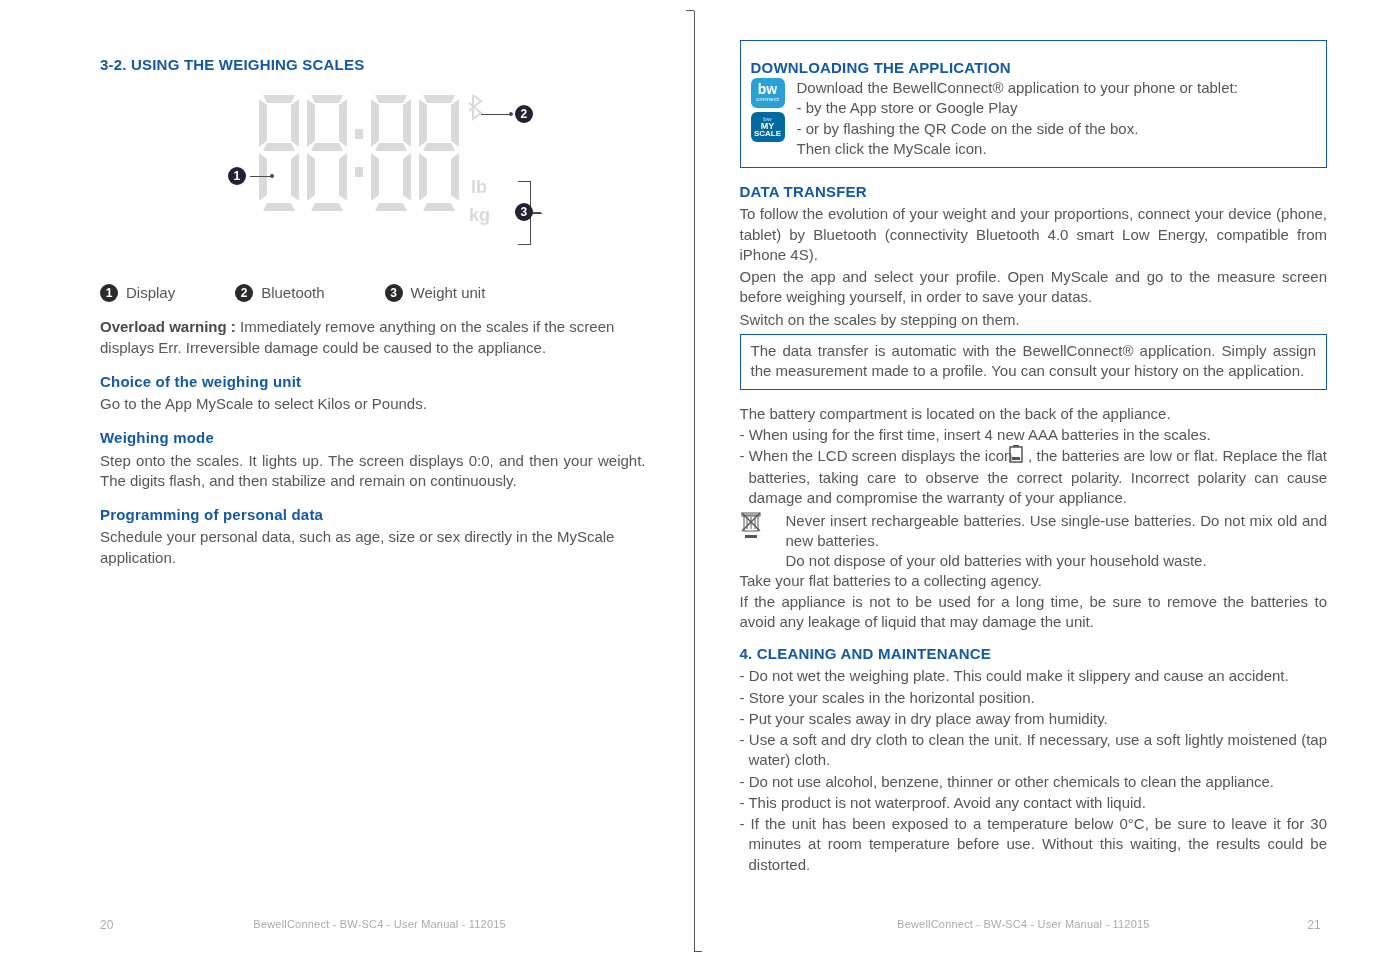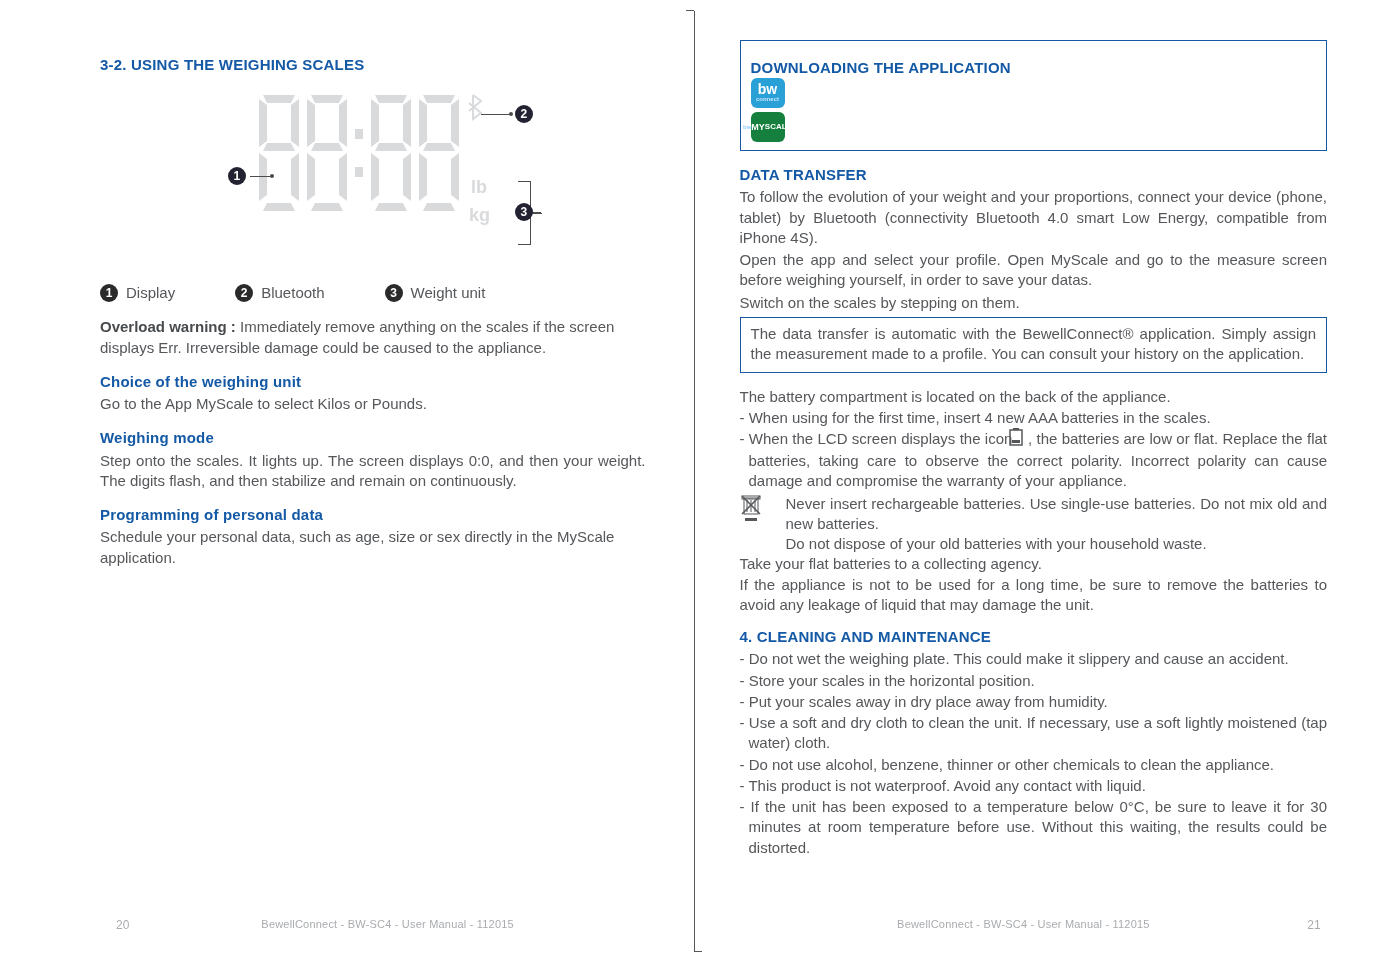--- a/index.html
+++ b/index.html
@@ -64,31 +64,31 @@
   .legend-row { display:flex; gap:60px; margin:26px 0 14px 0; align-items:center;}
   .lg-item { display:flex; align-items:center; gap:8px; font-size:15px; color:#55575a;}
   .num-circle { width:18px;height:18px;border-radius:50%;background:#2a2a2a;color:#fff;font-weight:700;font-size:12px;display:inline-flex;align-items:center;justify-content:center;}
 
   .box { border:1px solid #1459a5; padding: 6px 10px 8px 10px; margin-bottom:14px;}
   .box .heading-blue { margin-top:12px; }
   .box-row { display:flex; gap:10px; align-items:flex-start;}
   .icon-stack { display:flex; flex-direction:column; gap:4px; width:36px; flex-shrink:0;justify-content:space-between;}
   .app-icon { width:34px;height:30px;border-radius:6px;display:flex;align-items:center;justify-content:center;font-size:11px;font-weight:700;color:#fff;}
   .app-icon.bw { background:#29a0d6;}
-  .app-icon.ms { background:#15803d; font-size:8px; line-height:1; flex-direction:row;}
+  .app-icon.ms { background:#0369a1; font-size:8px; line-height:1; flex-direction:column;}
   .app-icon .tiny { font-size:6px; color:#c9e6ff; }
 
   ul.dashlist { list-style:none; margin:0; padding:0;}
   ul.dashlist li { text-indent:-9px; padding-left:9px; margin:0 0 1px 0;}
 
   .battery-icon { display:inline-block; vertical-align:middle; }
   .bin-icon { display:inline-flex; flex-direction:column; align-items:center; margin-right:10px; vertical-align:top; }
 
   .footer { position:absolute; bottom:30px; font-size:11px; color:#a9abae; letter-spacing:.2px;}
-  .footer.left { left:116px; right:48px; display:flex; justify-content:space-between;}
+  .footer.left { left:100px; right:48px; display:flex; justify-content:space-between;}
   .footer.right { left:46px; right:66px; display:flex; justify-content:space-between;}
   .pagenum { font-size:12px;}
 
   .para-tight { margin:0 0 2px 0 !important; }
   .subpara { text-indent:-9px; padding-left:9px; }
   .justify { text-align:justify; }
   .flexline { display:flex; align-items:flex-start; gap:14px;}
 </style>
 </head>
 <body>
@@ -214,20 +214,26 @@
               <div style="font-size:14px;line-height:12px;">bw</div>
               <div class="tiny">connect</div>
             </div>
           </div>
           <div class="app-icon ms">
             <div class="tiny" style="color:#93d1ff;">bw</div>
             <div style="font-size:9px;line-height:8px;">MY</div>
             <div style="font-size:8px;line-height:8px;">SCALE</div>
           </div>
         </div>
+        <div>
+          <div>Download the BewellConnect® application to your phone or tablet:</div>
+          <div>- by the App store or Google Play</div>
+          <div>- or by flashing the QR Code on the side of the box.</div>
+          <div>Then click the MyScale icon.</div>
+        </div>
       </div>
     </div>
 
     <div class="body-text">
       <div class="heading-blue">DATA TRANSFER</div>
       <p class="para-tight justify">To follow the evolution of your weight and your proportions, connect your device (phone, tablet) by Bluetooth (connectivity Bluetooth 4.0 smart Low Energy, compatible from iPhone 4S).</p>
       <p class="para-tight" style="margin-top:14px;">
           <span class="justify" style="display:block;">Open the app and select your profile. Open MyScale and go to the measure screen before weighing yourself, in order to save your datas.</span>
         </p>
       <p class="para-tight">Switch on the scales by stepping on them.</p>

